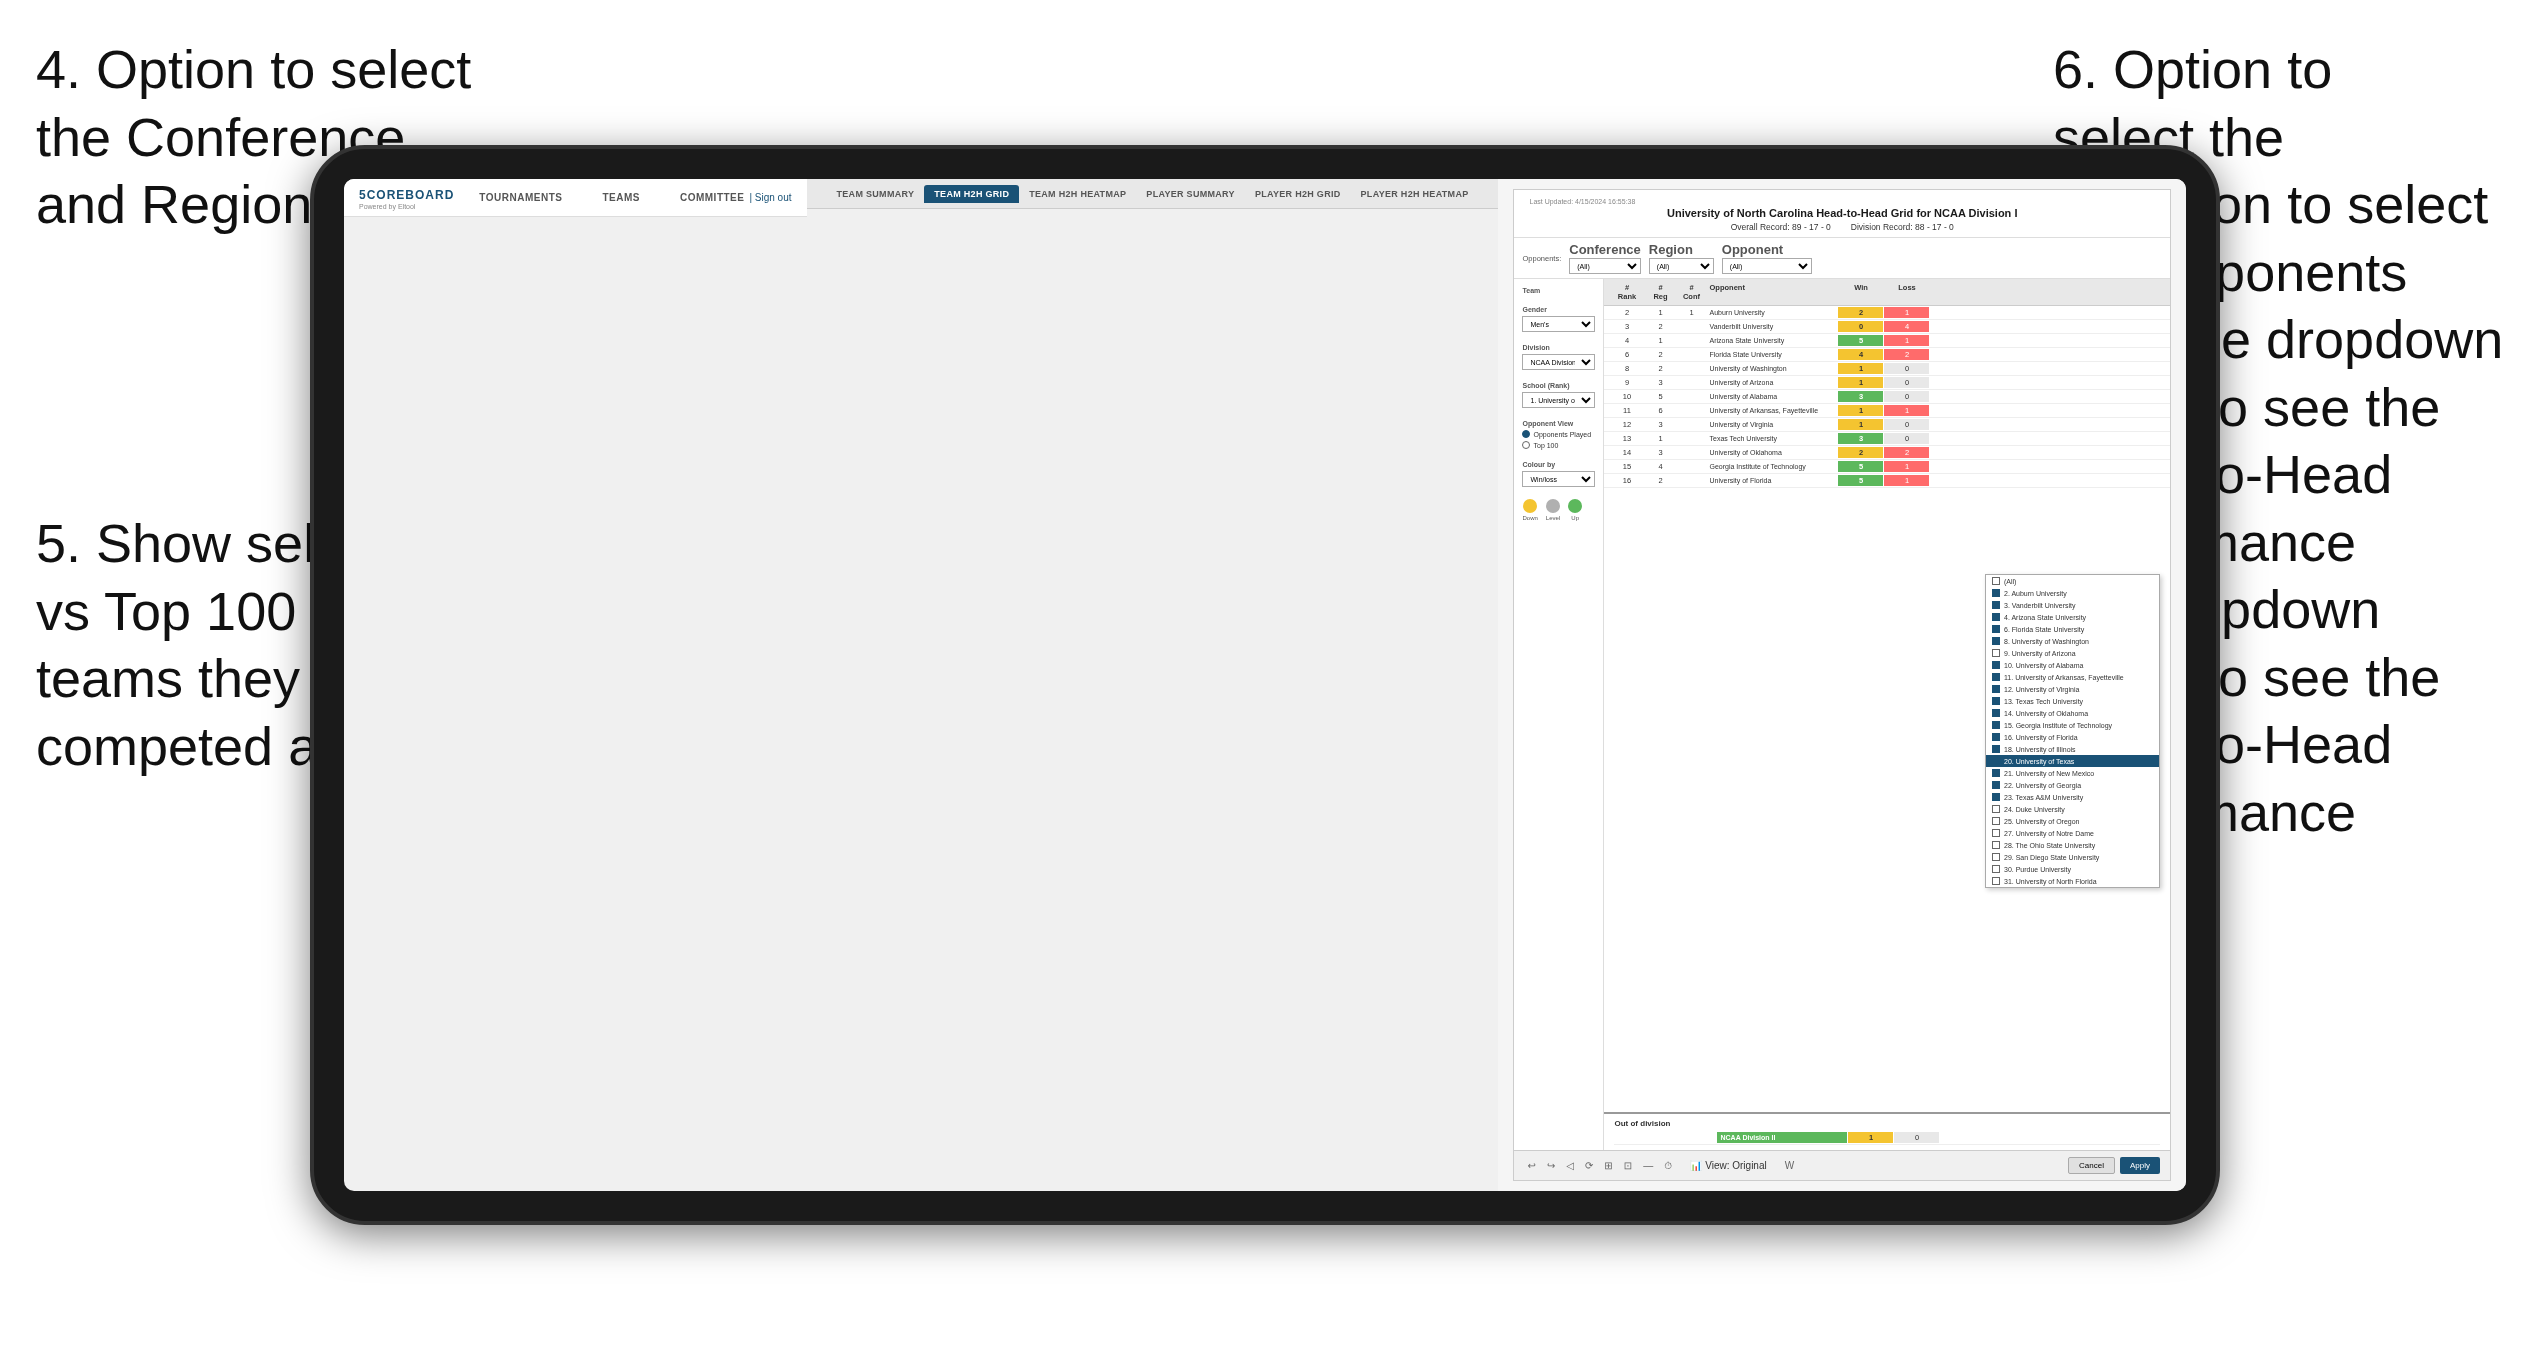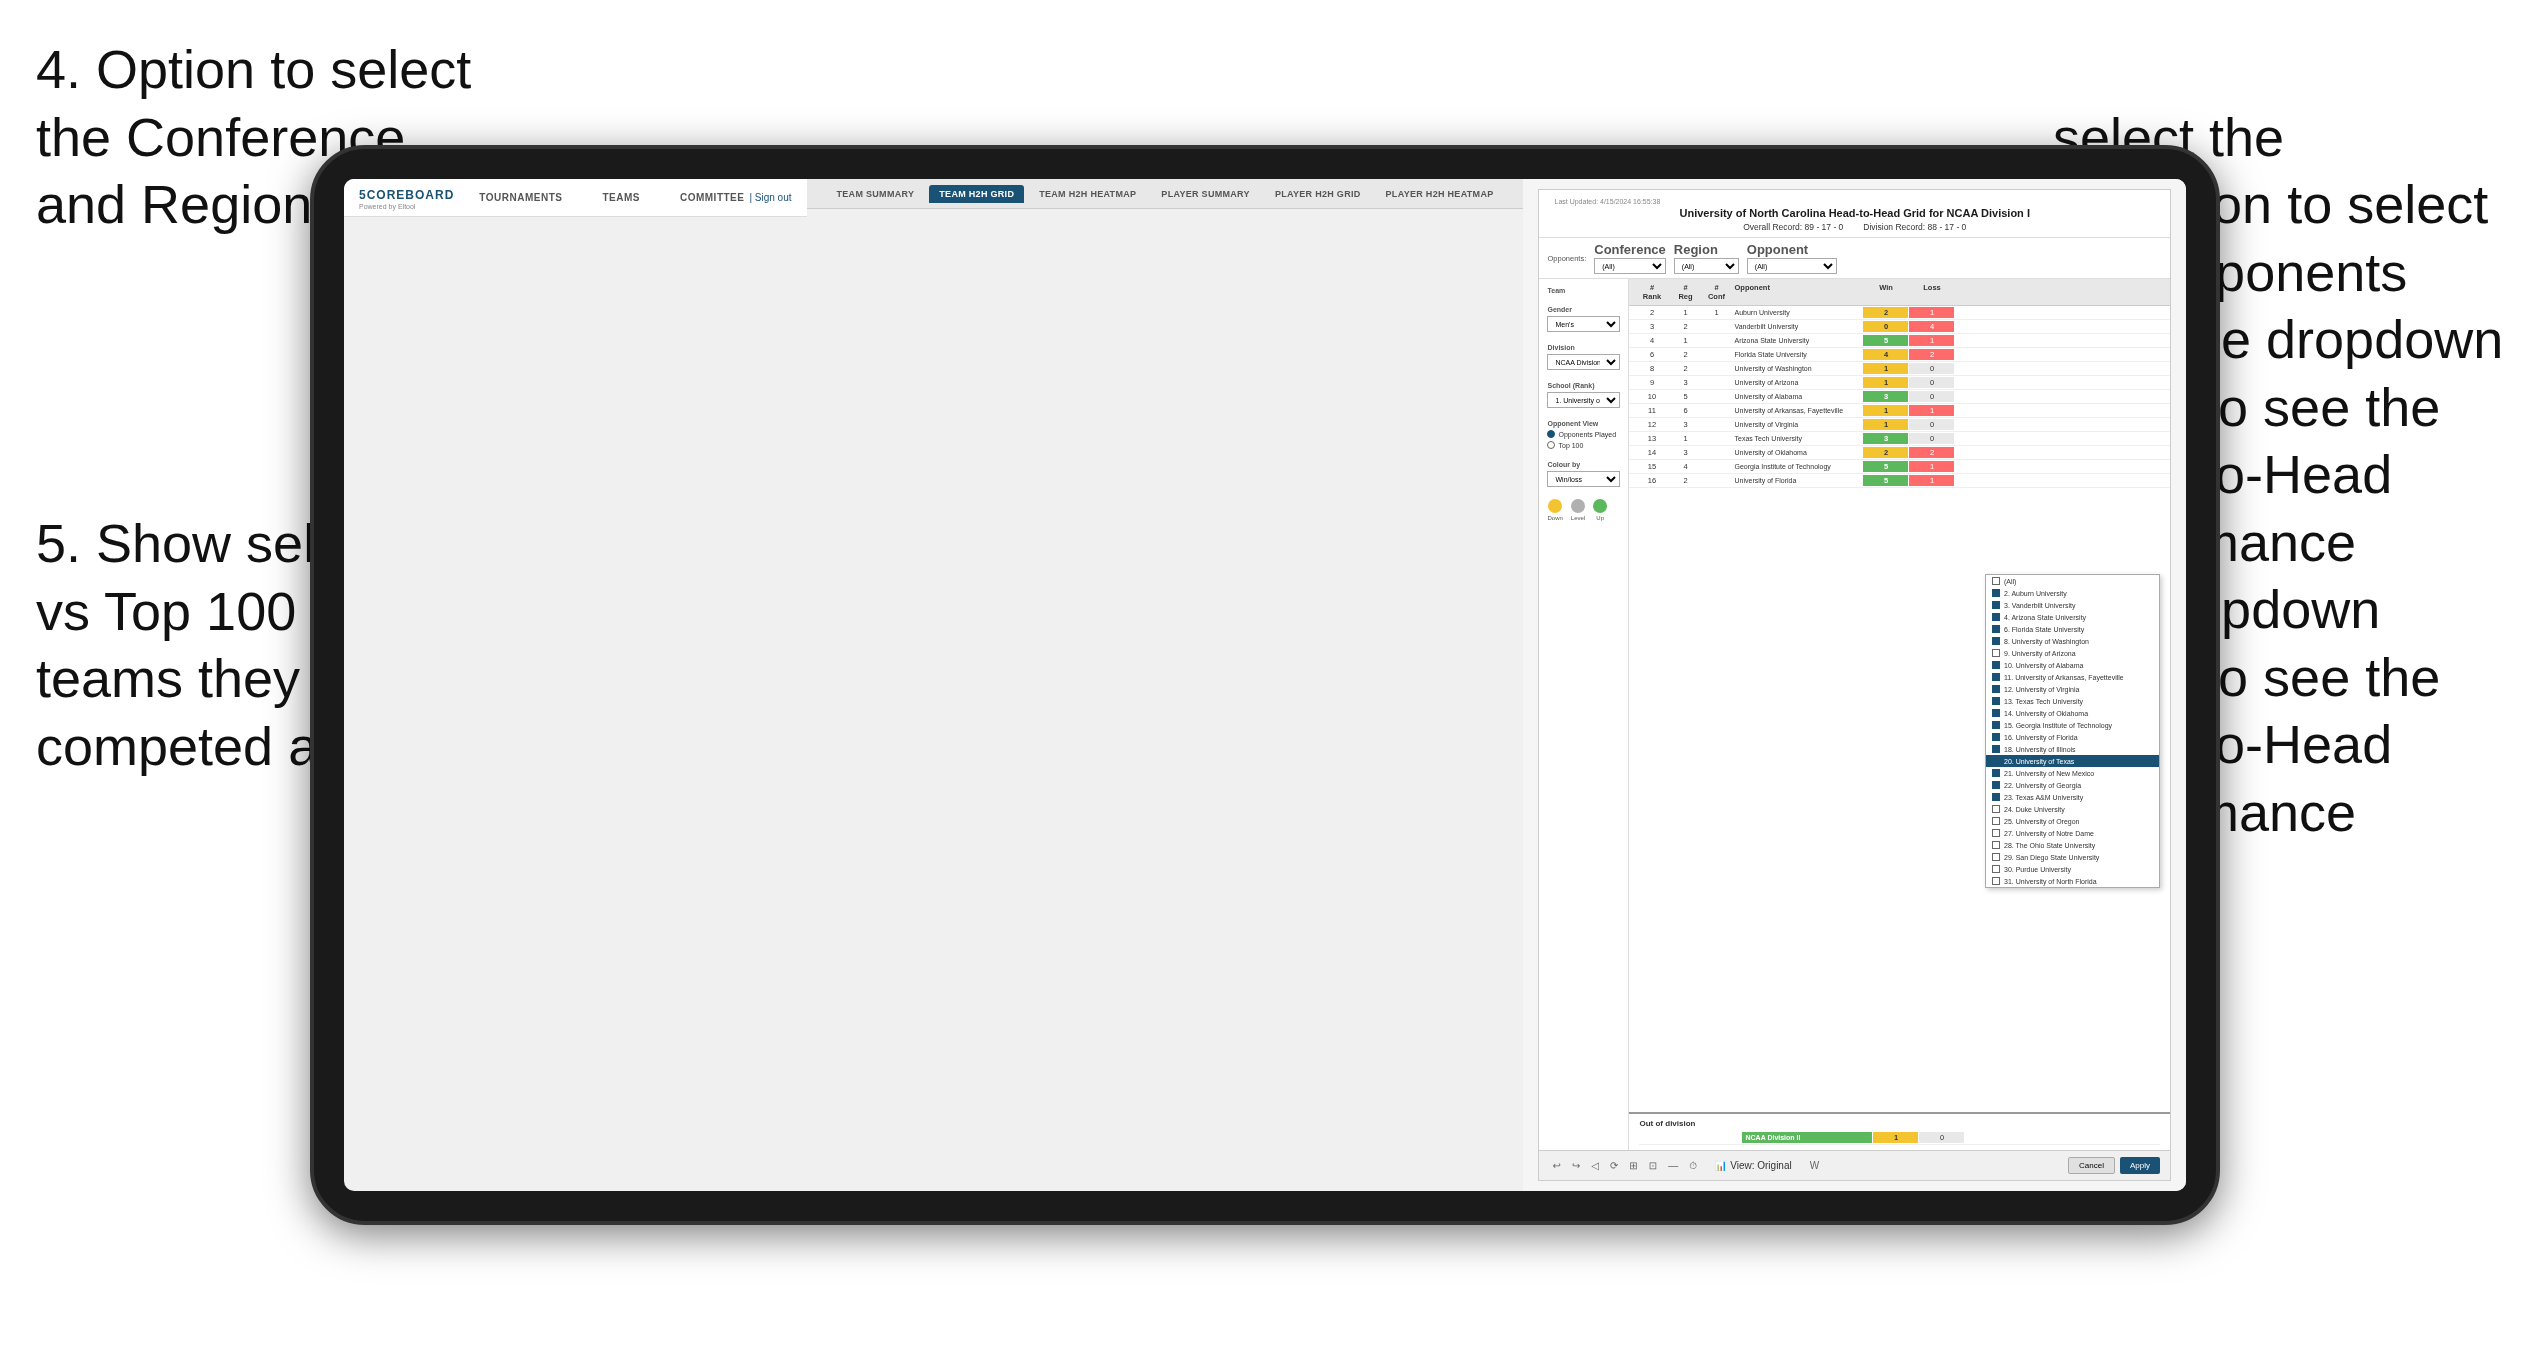--- a/index.html
+++ b/index.html
@@ -115,21 +115,20 @@
 
     
     .sub-nav {
       background: #e8e8e8;
       border-bottom: 1px solid #ccc;
       display: flex;
       align-items: center;
       padding: 0 20px;
       height: 30px;
       flex-shrink: 0;
-      gap: 5px;
     }
 
     .sub-nav-item {
       font-size: 9px;
       font-weight: 600;
       color: #555;
       padding: 4px 10px;
       cursor: pointer;
       border-radius: 3px 3px 0 0;
       letter-spacing: 0.3px;
@@ -488,21 +487,21 @@
 </div>
 
 <div class="annotation" style="top:510px; left:36px; font-size:54px;">
   <span>5. Show selection</span><br>
   <span>vs Top 100 or just</span><br>
   <span>teams they have</span><br>
   <span>competed against</span>
 </div>
 
 <div class="annotation" style="top:36px; right:20px; font-size:54px; text-align:left; width:460px;">
-  <br>
+  <span>6. Option to</span><br>
   <span>select the</span><br>
   <span>6. Option to
 select the
 Opponents from
 the dropdown
 menu to see the
 Head-to-Head
 performance</span><br>
   <span>the dropdown</span><br>
   <span>menu to see the</span><br>

